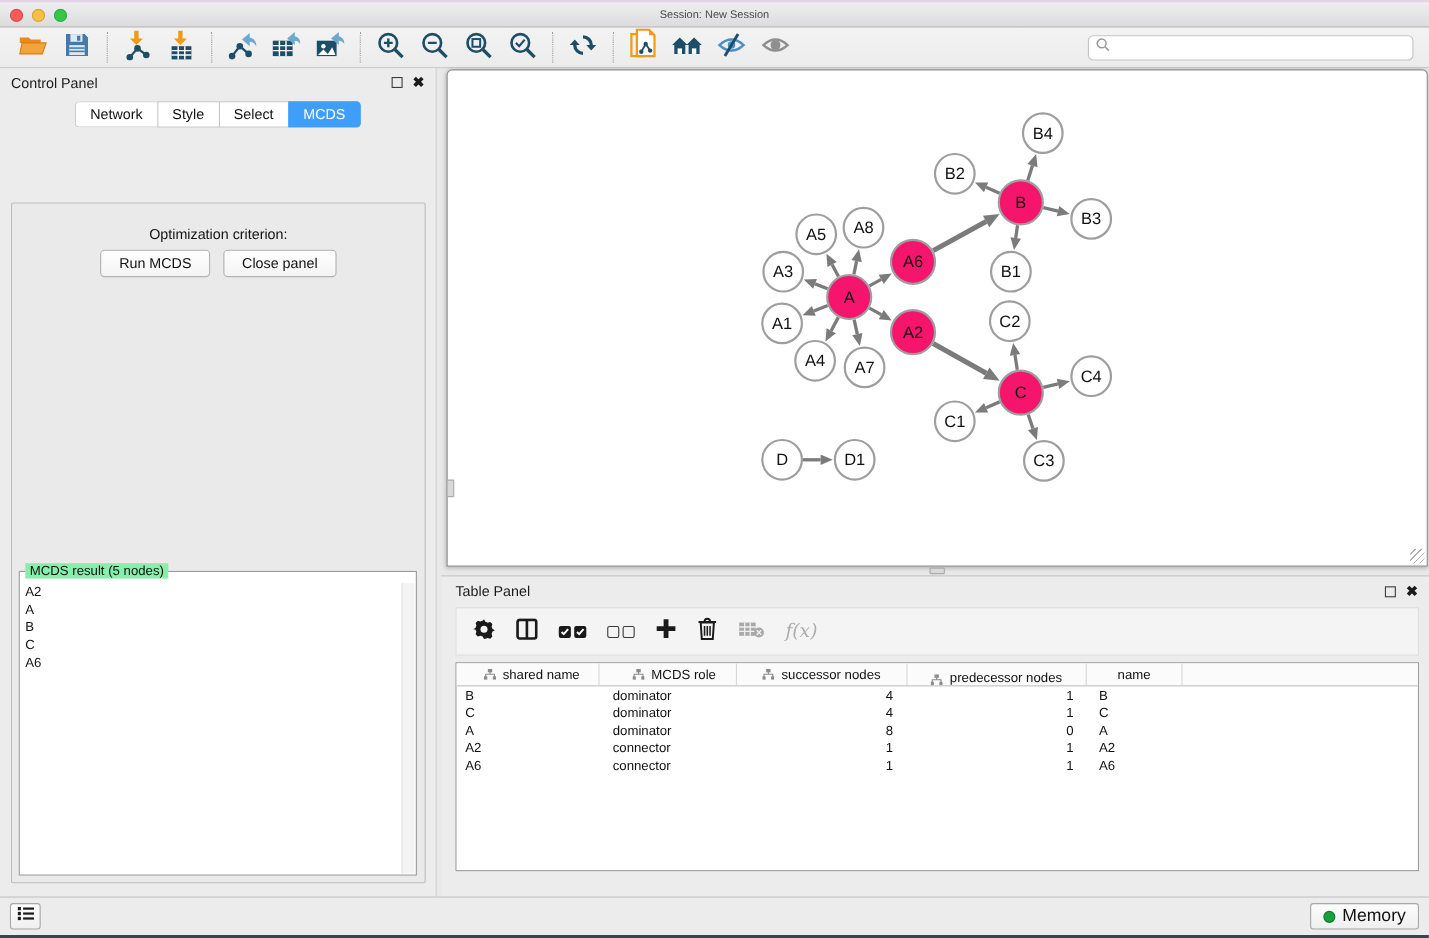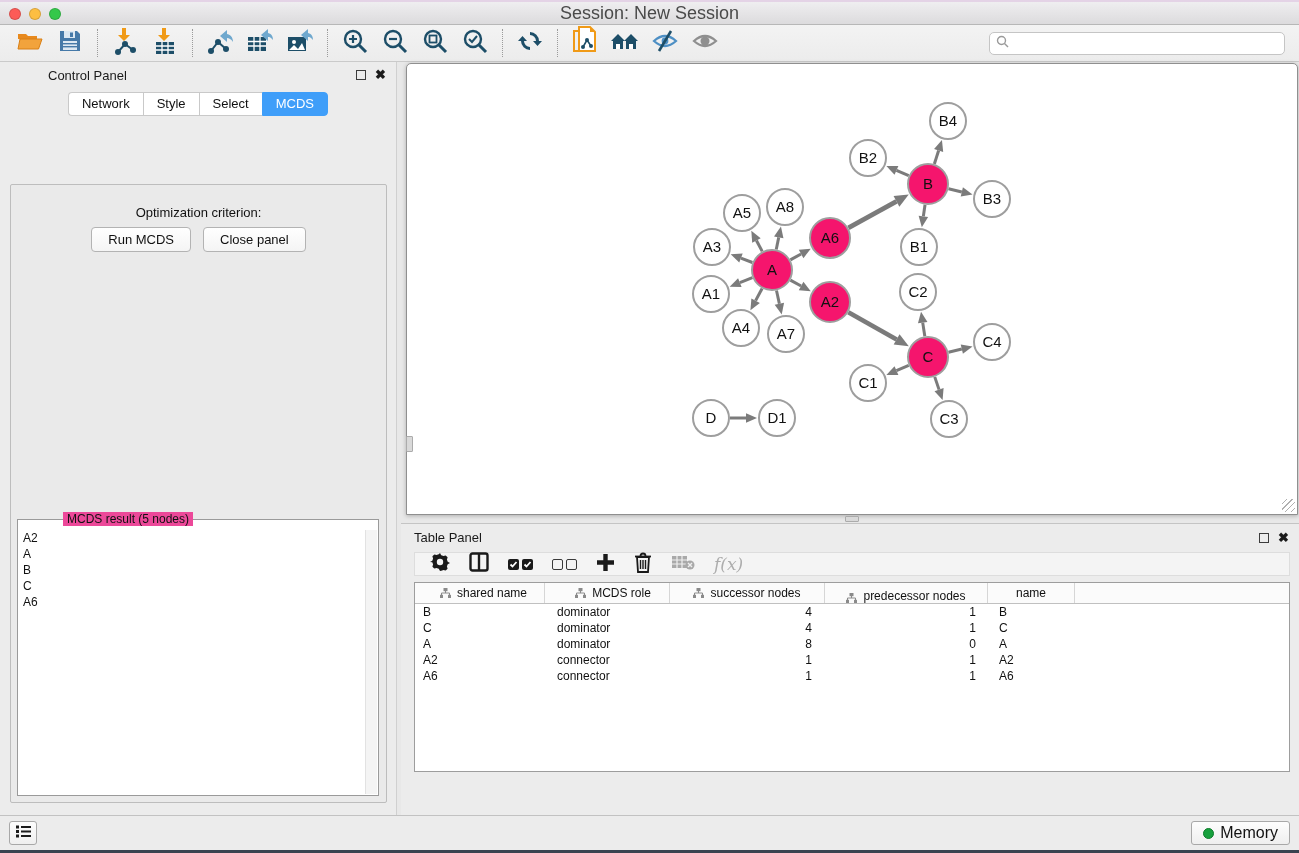--- a/index.html
+++ b/index.html
@@ -4,76 +4,76 @@
 <style>
   * { margin:0; padding:0; box-sizing:border-box; }
   html,body { width:1299px; height:853px; }
   body { font-family:"Liberation Sans", sans-serif; background:#e8e8e8; position:relative; overflow:hidden; }
 
   
   .titlebar { height:25px; background:linear-gradient(#efeef0,#dcdbdd); border-top:2px solid #e4d3e6; border-bottom:1px solid #b7b7b7; position:relative; display:flex; align-items:center; justify-content:center; }
   .traffic { position:absolute; left:9px; top:6px; display:flex; gap:8px; }
   .light { width:12px; height:12px; border-radius:50%; border:0.5px solid rgba(0,0,0,.15); }
   .light.red{background:#fc5b57}.light.yellow{background:#fdbe41}.light.green{background:#34c84a}
-  .win-title { font-size:18px; color:#4a4a4a; }
+  .win-title { font-size:10px; color:#4a4a4a; }
 
   
   .toolbar { height:37px; background:linear-gradient(#f3f3f3,#ececec); border-bottom:1px solid #cacaca; display:flex; align-items:center; padding:0 10px; }
   .tbtn { width:40px; height:32px; display:flex; align-items:center; justify-content:center; border-radius:4px; }
   .tsep { width:0; height:28px; border-left:1px dotted #9b9b9b; margin:0 7px; }
   .searchbox { margin-left:auto; margin-right:4px; width:296px; height:23px; background:#fff; border:1px solid #c5c5c5; border-radius:5px; display:flex; align-items:center; padding:0 6px; gap:4px; }
   .searchbox input { border:none; outline:none; flex:1; font-size:12px; font-family:"Liberation Sans",sans-serif; background:transparent; }
 
   
   .main { position:absolute; top:62px; left:0; right:0; bottom:38px; display:flex; }
 
   
   .control-panel { flex:0 0 397px; background:#ececec; border-right:1px solid #d0d0d0; position:relative; }
-  .cp-header { height:26px; display:flex; align-items:center; padding:0 10px; font-size:13px; color:#1a1a1a;margin-left:38px; }
+  .cp-header { height:26px; display:flex; align-items:center; padding:0 10px; font-size:13px; color:#1a1a1a; }
   .panel-winbtns { margin-left:auto; display:flex; align-items:center; gap:9px; }
   .float-icon { width:10px; height:10px; border:1.5px solid #3c3c3c; display:inline-block; }
   .close-x { font-size:13px; font-weight:bold; color:#1a1a1a; line-height:10px; }
   .cp-tabs { display:flex; justify-content:center; margin-top:4px; position:relative; z-index:2; }
   .cp-tab { font-size:13px; padding:3px 13px 4px; background:#fff; border:1px solid #c9c9c9; border-right:none; color:#111; }
   .cp-tab:first-child { border-radius:4px 0 0 4px; }
   .cp-tab:last-child { border-radius:0 4px 4px 0; border-right:1px solid #c9c9c9; }
   .cp-tab.active { background:#3f9ef9; border-color:#3f9ef9; color:#fff; }
   .cp-content { position:absolute; left:10px; right:9px; top:122px; bottom:12px; border:1px solid #bdbdbd; background:#eaeaea; border-radius:2px; }
   .opt-label { text-align:center; margin-top:20px; font-size:13px; color:#111; }
   .select { margin:10px auto 0; width:314px; height:24px; background:#fff; border:1px solid #b9b9b9; border-radius:4px; display:flex; align-items:center; position:relative; }
   .select .sel-text { flex:1; font-size:13px; padding-left:9px; color:#111; }
   .sel-cap { width:19px; height:22px; margin-right:0; border-radius:0 3px 3px 0; background:linear-gradient(#5caafa,#2e7df6); display:flex; flex-direction:column; align-items:center; justify-content:center; gap:2px; }
   .chev { width:0; height:0; border-left:3.5px solid transparent; border-right:3.5px solid transparent; }
   .chev.up { border-bottom:4px solid #fff; }
   .chev.down { border-top:4px solid #fff; }
   .btn-row { display:flex; justify-content:center; gap:12px; margin-top:7px; }
   .pushbtn { background:linear-gradient(#ffffff,#f4f4f4); border:1px solid #b3b3b3; border-radius:4px; font-size:13px; font-family:"Liberation Sans",sans-serif; padding:4px 16px; color:#111; }
 
   .result-group { position:absolute; left:6px; right:7px; top:334px; bottom:6px; border:1px solid #9a9a9a; background:#fff; }
-  .result-legend { position:absolute; top:-8px; left:5px; background:#ec4899; padding:0 4px; font-size:12px; color:#111;margin-left:40px; }
+  .result-legend { position:absolute; top:-8px; left:5px; background:#86efac; padding:0 4px; font-size:12px; color:#111; }
   .result-list { position:absolute; inset:10px 1px 1px 1px; background:#fff; overflow:hidden; }
   .result-item { font-size:12px; line-height:16px; padding-left:4px; color:#111; }
   .result-scroll { position:absolute; top:10px; bottom:1px; right:1px; width:12px; background:#f4f4f4; border-left:1px solid #e2e2e2; }
 
   
   .right-area { flex:1; position:relative; }
 
   .net-window { position:absolute; top:1px; left:9px; right:1px; height:452px; background:#fff; border:1px solid #8f8f8f; border-radius:5px 5px 0 0; box-shadow:0 1px 4px rgba(0,0,0,.25); }
   .net-titlebar { height:25px; background:linear-gradient(#f1f1f1,#d7d7d7); border-bottom:1px solid #a8a8a8; border-radius:5px 5px 0 0; position:relative; display:flex; align-items:center; justify-content:center; font-size:13px; color:#222; }
   .net-canvas { position:absolute; top:26px; left:0; right:0; bottom:0; overflow:hidden; }
   .net-canvas svg { display:block; }
   .resize-grip { position:absolute; right:2px; bottom:2px; width:13px; height:13px; background:
      repeating-linear-gradient(135deg, transparent 0 3px, #b0b0b0 3px 4px); }
   .split-handle-v { position:absolute; left:-1px; top:372px; width:7px; height:16px; background:#d9d9d9; border:1px solid #ababab; border-radius:1px; }
   .split-handle-h { position:absolute; top:454px; left:448px; width:14px; height:6px; background:#d9d9d9; border:1px solid #ababab; border-radius:1px; }
 
   
   .table-panel { position:absolute; top:461px; left:4px; right:0; bottom:0; background:#ececec; border-top:1px solid #c4c4c4; padding:0 0 0 5px; }
   .tp-header { height:27px; display:flex; align-items:center; padding:0 10px 0 8px; font-size:13px; color:#1a1a1a; }
-  .tp-toolbar { margin:1px 9px 0 8px; height:24px; background:#f4f4f4; border:1px solid #ddd; display:flex; align-items:center; gap:19px; padding:0 15px; }
+  .tp-toolbar { margin:1px 9px 0 8px; height:44px; background:#f4f4f4; border:1px solid #ddd; display:flex; align-items:center; gap:19px; padding:0 15px; }
   .tico { display:flex; align-items:center; justify-content:center; }
   .fx { font-family:"DejaVu Serif", serif; font-style:italic; font-size:17px; color:#adadad; }
   .cbx-pair { display:flex; gap:3px; }
   .cbx { width:11px; height:11px; background:#1a1a1a; border-radius:2px; position:relative; }
   .cbx svg { position:absolute; inset:0; }
   .ubx { width:11px; height:11px; border:1.5px solid #3a3a3a; border-radius:2px; background:#f4f4f4; }
   .tp-table { margin:6px 9px 0 8px; height:190px; background:#fff; border:1px solid #9d9d9d; overflow:hidden; }
   .thead { display:flex; height:21px; background:#fbfbfb; border-bottom:1px solid #c0c0c0; }
   .th { display:flex; align-items:center; justify-content:center; gap:6px; font-size:12px; color:#111; border-right:1px solid #d6d6d6; }
   .th:last-child { border-right:none; }

